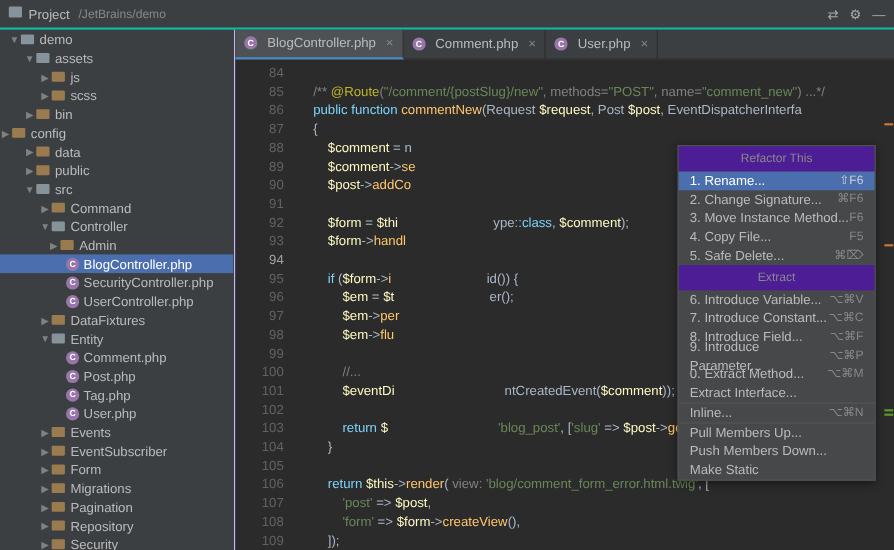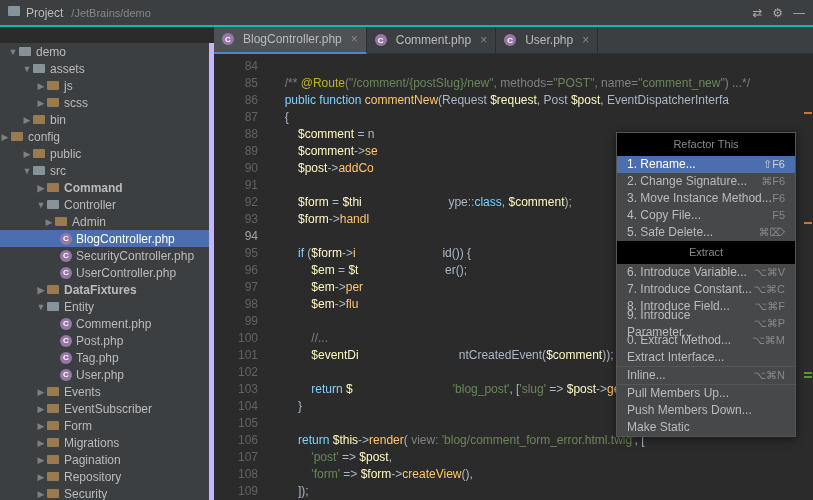--- a/index.html
+++ b/index.html
@@ -3,21 +3,21 @@
 <meta charset="utf-8">
 <style>
 * { margin:0; padding:0; box-sizing:border-box; font-family:"Segoe UI",Arial,sans-serif; }
 body { background:#2b2b2b; color:#bbb; font-size:12px; width:813px; height:500px; overflow:hidden; }
 .app { display:flex; flex-direction:column; width:100%; height:100%; }
 .top { height:27px; background:#3c3f41; display:flex; align-items:center; border-bottom:2px solid #14b8a6; padding-left:8px; }
 .top .title { color:#bbb; font-size:12px; margin-left:4px; }
 .top .bc { color:#888; font-size:11px; margin-left:8px; }
 .top .tools { margin-left:auto; display:flex; gap:10px; margin-right:8px; align-items:center; }
 .main { display:flex; flex:1; overflow:hidden; }
-.sidebar { width:214px; background:#3c3f41; border-right:5px solid #c4b5fd; overflow-y:auto; scrollbar-width:thin; scrollbar-color:#5a5a5a #3c3f41;margin-top:16px; }
+.sidebar { width:214px; background:#3c3f41; border-right:2px solid #c4b5fd; overflow-y:auto; scrollbar-width:thin; scrollbar-color:#5a5a5a #3c3f41; }
 .tree-item { display:flex; align-items:center; height:17px; white-space:nowrap; font-size:12px; color:#bbb; cursor:pointer; }
 .tree-item.sel { background:#4b6eaf; color:#fff; }
 .arrow { width:10px; text-align:center; color:#808080; font-size:9px; }
 .arrow.down::before { content:"▼"; }
 .arrow.right::before { content:"▶"; }
 .folder-icon { width:14px; height:12px; margin-right:4px; display:inline-flex; align-items:center; justify-content:center; }
 .folder-icon::before { content:""; width:12px; height:9px; background:#9a7b4f; border-radius:1px; display:inline-block; }
 .folder-icon.open::before { background:#87939a; }
 .file-icon { width:12px; height:12px; margin-right:4px; border-radius:6px; display:inline-flex; align-items:center; justify-content:center; font-size:8px; color:#fff; font-weight:bold; }
 .file-icon.php { background:#9876aa; }
@@ -33,21 +33,21 @@
 .src { flex:1; padding-top:4px; color:#a9b7c6; white-space:pre; }
 .sline { height:17px; }
 .kw { color:#7dd3fc; }
 .fn { color:#ffc66d; }
 .cls { color:#a9b7c6; }
 .var { color:#fef9c3; }
 .str { color:#6a8759; }
 .cmt { color:#808080; }
 .anno { color:#bbb529; }
 .menu { position:absolute; left:402px; top:78px; width:180px; background:#46484a; border:1px solid #555; box-shadow:0 2px 8px rgba(0,0,0,.5); z-index:10; font-size:12px; }
-.menu-head { background:#000000; color:#888; text-align:center; padding:3px 0; font-size:11px; }
+.menu-head { background:#4c1d95; color:#888; text-align:center; padding:3px 0; font-size:11px; }
 .menu-item { display:flex; align-items:center; padding:2px 10px 2px 10px; color:#bbb; cursor:pointer; height:17px; }
 .menu-item.sel { background:#4b6eaf; color:#fff;gap:44px; }
 .menu-item .sc { margin-left:auto; color:#888; font-size:11px; }
 .menu-item.sel .sc { color:#d0d0d0; }
 .stripe { position:absolute; right:0; top:28px; bottom:0; width:10px; }
 .mark { position:absolute; right:1px; width:8px; height:2px; }
 .m1 { background:#cc7832; }
 .m2 { background:#5c962c; }
 .icon-sm { display:inline-flex; width:14px; height:14px; }
 .proj-icon::before { content:""; width:12px; height:10px; background:#87939a; display:inline-block; border-radius:1px;}
@@ -95,28 +95,33 @@
           <span>bin</span>
         </div>
         <div class="tree-item" style="">
           <span class="arrow right"></span>
           <span class="folder-icon"></span>
           <span>config</span>
         </div>
         <div class="tree-item" style="padding-left: 22px;">
           <span class="arrow right"></span>
           <span class="folder-icon"></span>
+          <span>data</span>
+        </div>
+        <div class="tree-item" style="padding-left: 22px;">
+          <span class="arrow right"></span>
+          <span class="folder-icon"></span>
           <span>public</span>
         </div>
         <div class="tree-item" style="padding-left: 22px;">
           <span class="arrow down"></span>
           <span class="folder-icon open"></span>
           <span>src</span>
         </div>
-        <div class="tree-item" style="padding-left: 36px; font-weight: bold;">
+        <div class="tree-item" style="padding-left: 36px;">
           <span class="arrow right"></span>
           <span class="folder-icon"></span>
           <span>Command</span>
         </div>
         <div class="tree-item" style="padding-left: 36px;">
           <span class="arrow down"></span>
           <span class="folder-icon open"></span>
           <span>Controller</span>
         </div>
         <div class="tree-item" style="padding-left: 44px;">
@@ -132,21 +137,21 @@
         <div class="tree-item" style="padding-left: 50px;">
           <span class="arrow " style="visibility: hidden;"></span>
           <span class="file-icon php">C</span>
           <span>SecurityController.php</span>
         </div>
         <div class="tree-item" style="padding-left: 50px;">
           <span class="arrow " style="visibility: hidden;"></span>
           <span class="file-icon php">C</span>
           <span>UserController.php</span>
         </div>
-        <div class="tree-item" style="padding-left: 36px; font-weight: bold;">
+        <div class="tree-item" style="padding-left: 36px;">
           <span class="arrow right"></span>
           <span class="folder-icon"></span>
           <span>DataFixtures</span>
         </div>
         <div class="tree-item" style="padding-left: 36px;">
           <span class="arrow down"></span>
           <span class="folder-icon open"></span>
           <span>Entity</span>
         </div>
         <div class="tree-item" style="padding-left: 50px;">

